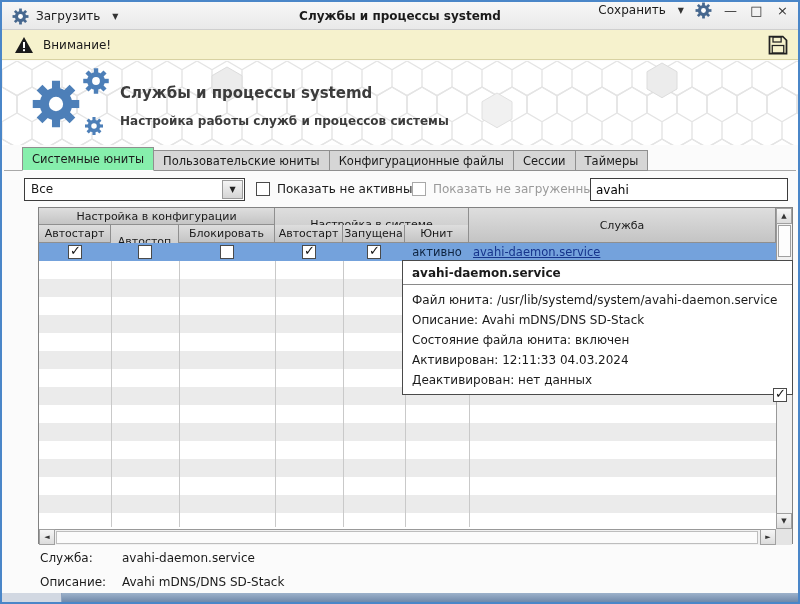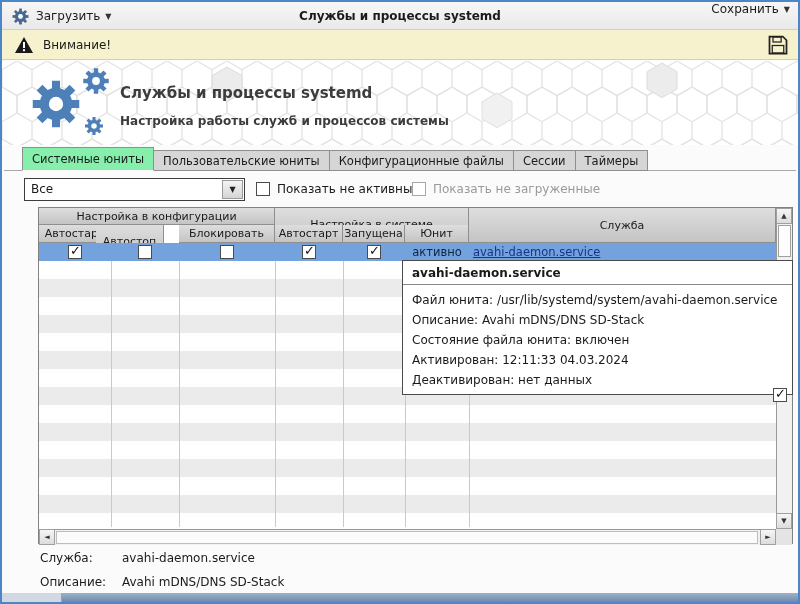--- a/index.html
+++ b/index.html
@@ -4,22 +4,22 @@
 <style>
   * { margin:0; padding:0; box-sizing:border-box; }
   html,body { width:800px; height:604px; }
   body { font-family:"DejaVu Sans","Liberation Sans",sans-serif; font-size:12px; color:#1a1a1a; background:#fff; }
   .window { position:relative; width:800px; height:604px; border:2px solid #4a86c8; background:#fbfbfb; overflow:hidden; }
 
   
   .titlebar { position:absolute; left:0; top:0; right:0; height:28px; background:linear-gradient(#f7f7f7,#e9e9e9); border-bottom:1px solid #cfcfcf; }
   .tb-left { position:absolute; left:10px; top:0; height:28px; display:flex; align-items:center; gap:7px; }
   .tb-title { position:absolute; left:0; right:0; top:0; height:28px; display:flex; align-items:center; justify-content:center; font-weight:bold; pointer-events:none; }
-  .tb-right { position:absolute; right:8px; top:0; height:16px; display:flex; align-items:center; gap:11px;flex-direction:column; }
-  .menu-btn { display:flex; align-items:center; gap:5px; cursor:default; }
+  .tb-right { position:absolute; right:8px; top:0; height:16px; display:flex; align-items:center; gap:11px; }
+  .menu-btn { display:flex; align-items:center; gap:12px; cursor:default; }
   .caret { font-size:8px; color:#333; }
   .winbtn { width:15px; text-align:center; color:#333; font-size:13px; }
   .gear-sm { width:17px; height:17px; color:#47688f; }
 
   
   .warnbar { position:absolute; left:0; top:28px; right:0; height:30px; background:#f6f2cd; border-bottom:1px solid #d8d2a2; }
   .warn-left { position:absolute; left:12px; top:0; height:30px; display:flex; align-items:center; gap:9px; }
   .floppy { position:absolute; right:10px; top:5px; width:20px; height:20px; }
 
   
@@ -183,30 +183,31 @@
         </span>
     </div>
     <div class="cbgroup" style="left:254px">
       <span class="cb"></span>
       <span>Показать не активные</span>
     </div>
     <div class="cbgroup" style="left:410px">
       <span class="cb disabled"></span>
       <span class="lbl-disabled">Показать не загруженные</span>
     </div>
+    <input class="search" value="avahi" style="">
   </div>
 
   <div class="table">
 
     <div class="hcell" style="left:0;top:0;width:236px;height:17px">Настройка в конфигурации</div>
     <div class="hcell" style="left:236px;top:0;width:194px;height:33px">Настройка в системе</div>
     <div class="hcell" style="left:430px;top:0;width:307px;height:35px">Служба</div>
 
     <div class="hcell" style="left:0;top:17px;width:72px;height:18px">Автостарт</div>
-    <div class="hcell" style="left:57px;top:17px;width:68px;height:34px">Автостоп</div>
+    <div class="hcell" style="left:72px;top:17px;width:68px;height:34px">Автостоп</div>
     <div class="hcell" style="left:140px;top:17px;width:96px;height:18px">Блокировать</div>
     <div class="hcell" style="left:236px;top:17px;width:68px;height:18px">Автостарт</div>
     <div class="hcell" style="left:304px;top:17px;width:62px;height:18px">Запущена</div>
     <div class="hcell" style="left:366px;top:17px;width:64px;height:18px">Юнит</div>
 
     <div class="stripes"></div>
 
     <div class="vlines">
       <span style="left:72px"></span>
       <span style="left:140px"></span>

